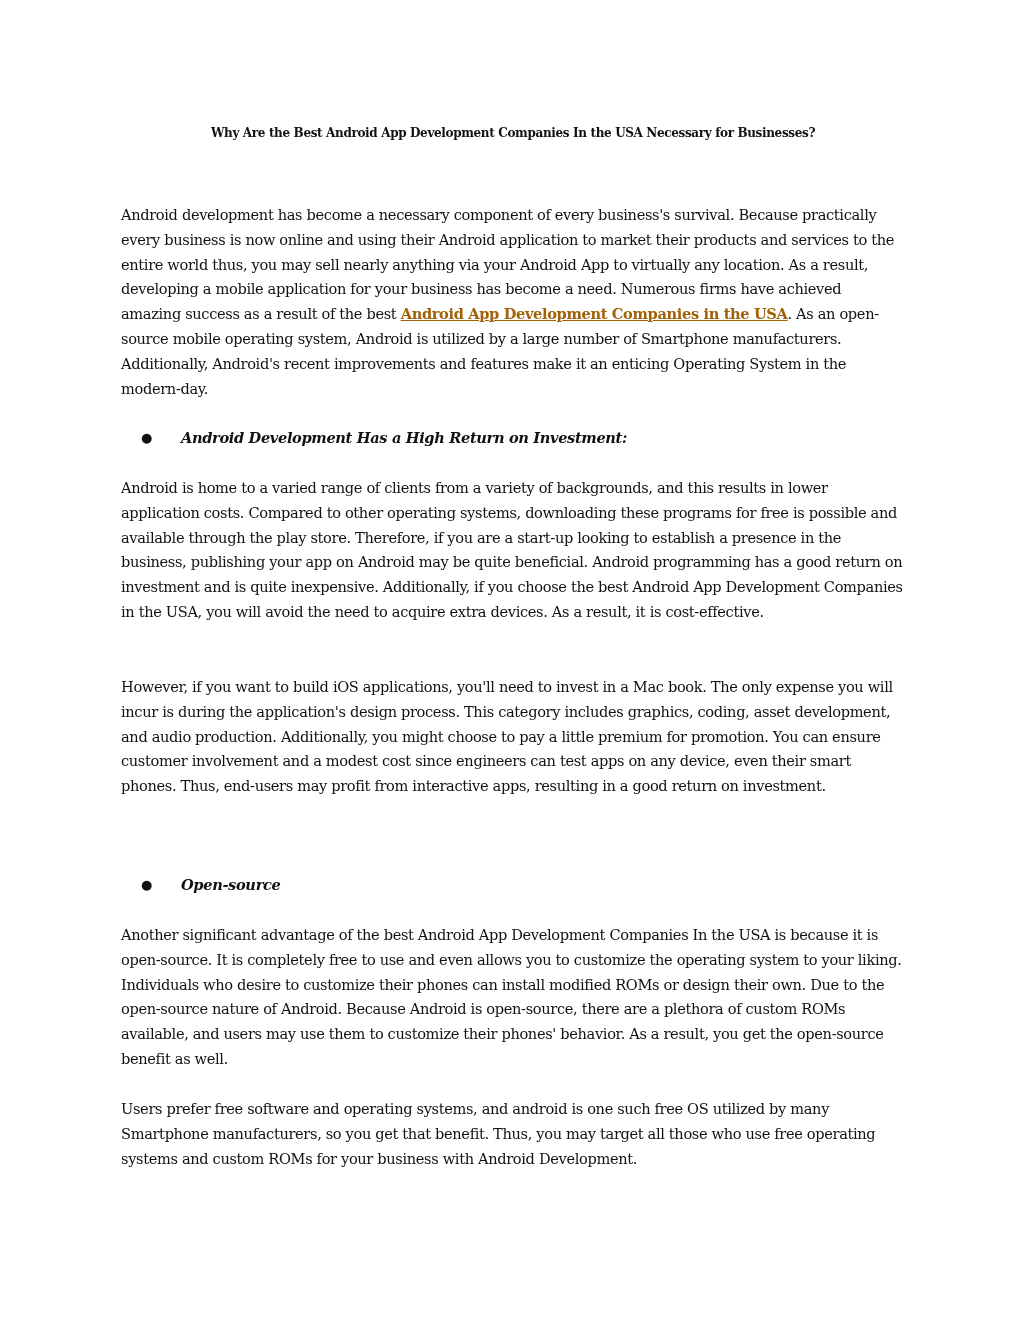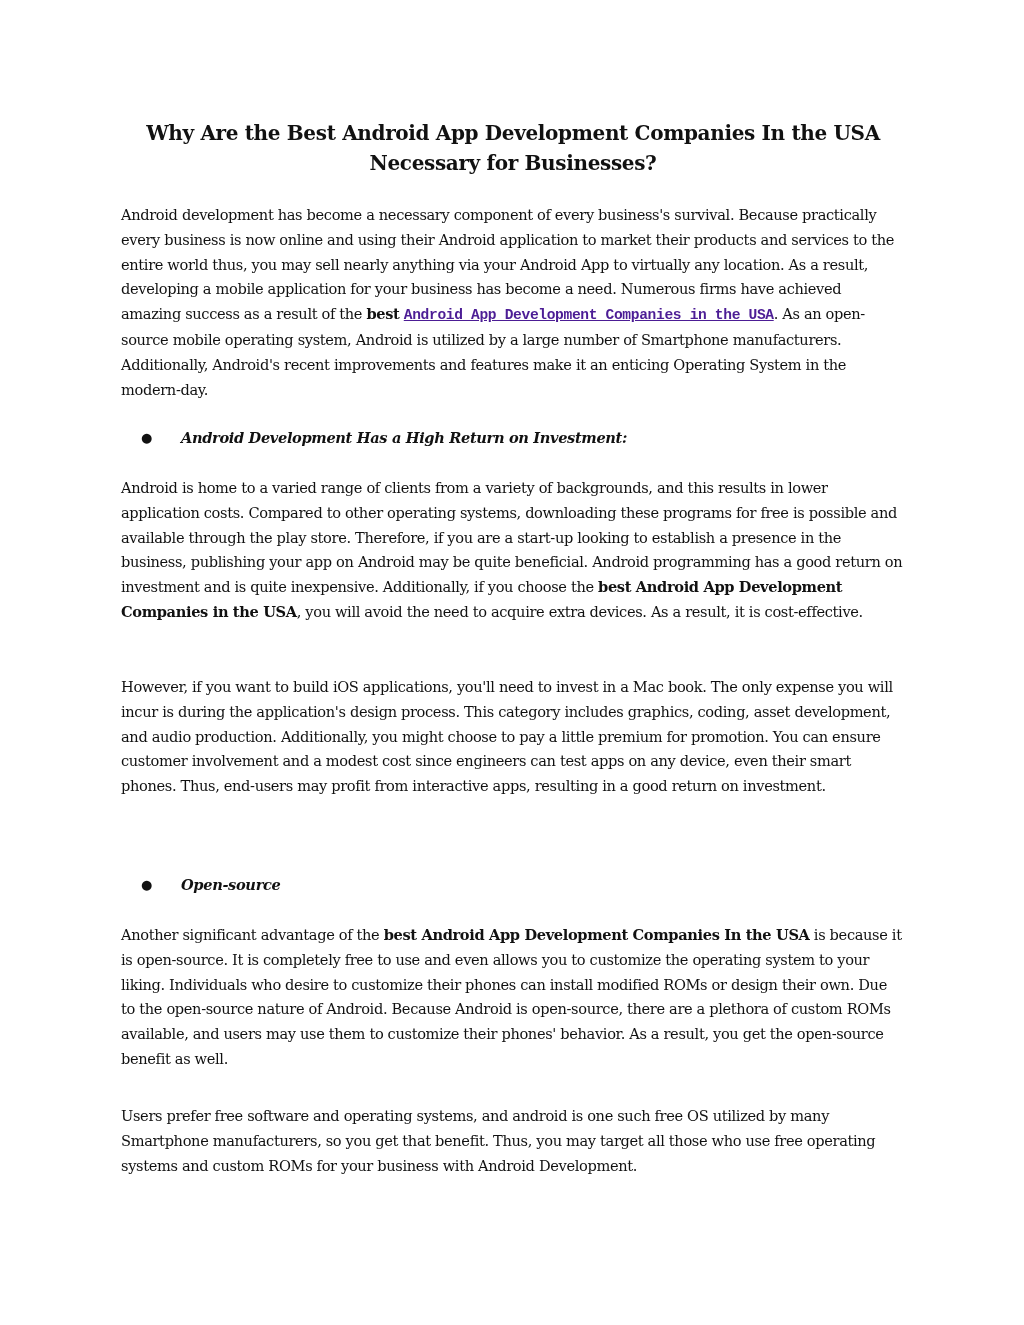--- a/index.html
+++ b/index.html
@@ -4,30 +4,30 @@
   <style>
     html, body { margin: 0; padding: 0; background: #ffffff; }
     body {
       width: 1024px; height: 1325px; position: relative; overflow: hidden;
       font-family: "DejaVu Serif", "Liberation Serif", serif;
       color: #111111;
     }
     .page { position: absolute; left: 121px; top: 0; width: 784px; }
     .title {
       position: absolute; left: 0; top: 118px; width: 784px;
-      text-align: center; font-weight: bold; font-size: 20px; line-height: 30px;
+      text-align: center; font-weight: bold; font-size: 12px; line-height: 30px;
       letter-spacing: -0.35px;
     }
     .para {
       position: absolute; left: 0; width: 784px;
       font-size: 14.6px; line-height: 24.8px; letter-spacing: -0.35px;
       margin: 0;
     }
-    .para b { font-weight: bold; }
-    .link { color: #4c1d95; text-decoration: underline; font-weight: bold; font-family: Liberation Mono, monospace; }
+    .para b { font-weight: normal; }
+    .link { color: #a16207; text-decoration: underline; font-weight: bold; }
     .bullet {
       position: absolute; left: 0; width: 784px;
       font-size: 14.6px; line-height: 24.8px; font-weight: bold; letter-spacing: -0.35px;
     }
     .bullet .dot { position: absolute; left: 20px; top: 0; font-weight: normal; font-size: 13px; }
     .bullet .label { position: absolute; left: 60px; top: 0; white-space: nowrap; font-style: italic; }
   </style>
 </head>
 <body>
 
@@ -46,15 +46,15 @@
 
   <p class="para" style="top:675px;">However, if you want to build iOS applications, you'll need to invest in a Mac book. The only expense you will incur is during the application's design process. This category includes graphics, coding, asset development, and audio production. Additionally, you might choose to pay a little premium for promotion. You can ensure customer involvement and a modest cost since engineers can test apps on any device, even their smart phones. Thus, end-users may profit from interactive apps, resulting in a good return on investment.</p>
 
   <div class="bullet" style="top:873px;">
     <span class="dot">●</span>
     <span class="label">Open-source</span>
   </div>
 
   <p class="para" style="top:923px;"><span>Another significant advantage of the </span><b>best Android App Development Companies In the USA</b><span> is because it is open-source. It is completely free to use and even allows you to customize the operating system to your liking. Individuals who desire to customize their phones can install modified ROMs or design their own. Due to the open-source nature of Android. Because Android is open-source, there are a plethora of custom ROMs available, and users may use them to customize their phones' behavior. As a result, you get the open-source benefit as well.</span></p>
 
-  <p class="para" style="top:1097px;margin-top:7px;">Users prefer free software and operating systems, and android is one such free OS utilized by many Smartphone manufacturers, so you get that benefit. Thus, you may target all those who use free operating systems and custom ROMs for your business with Android Development.</p>
+  <p class="para" style="top:1097px;">Users prefer free software and operating systems, and android is one such free OS utilized by many Smartphone manufacturers, so you get that benefit. Thus, you may target all those who use free operating systems and custom ROMs for your business with Android Development.</p>
 
 </div>
 
 </body></html>

